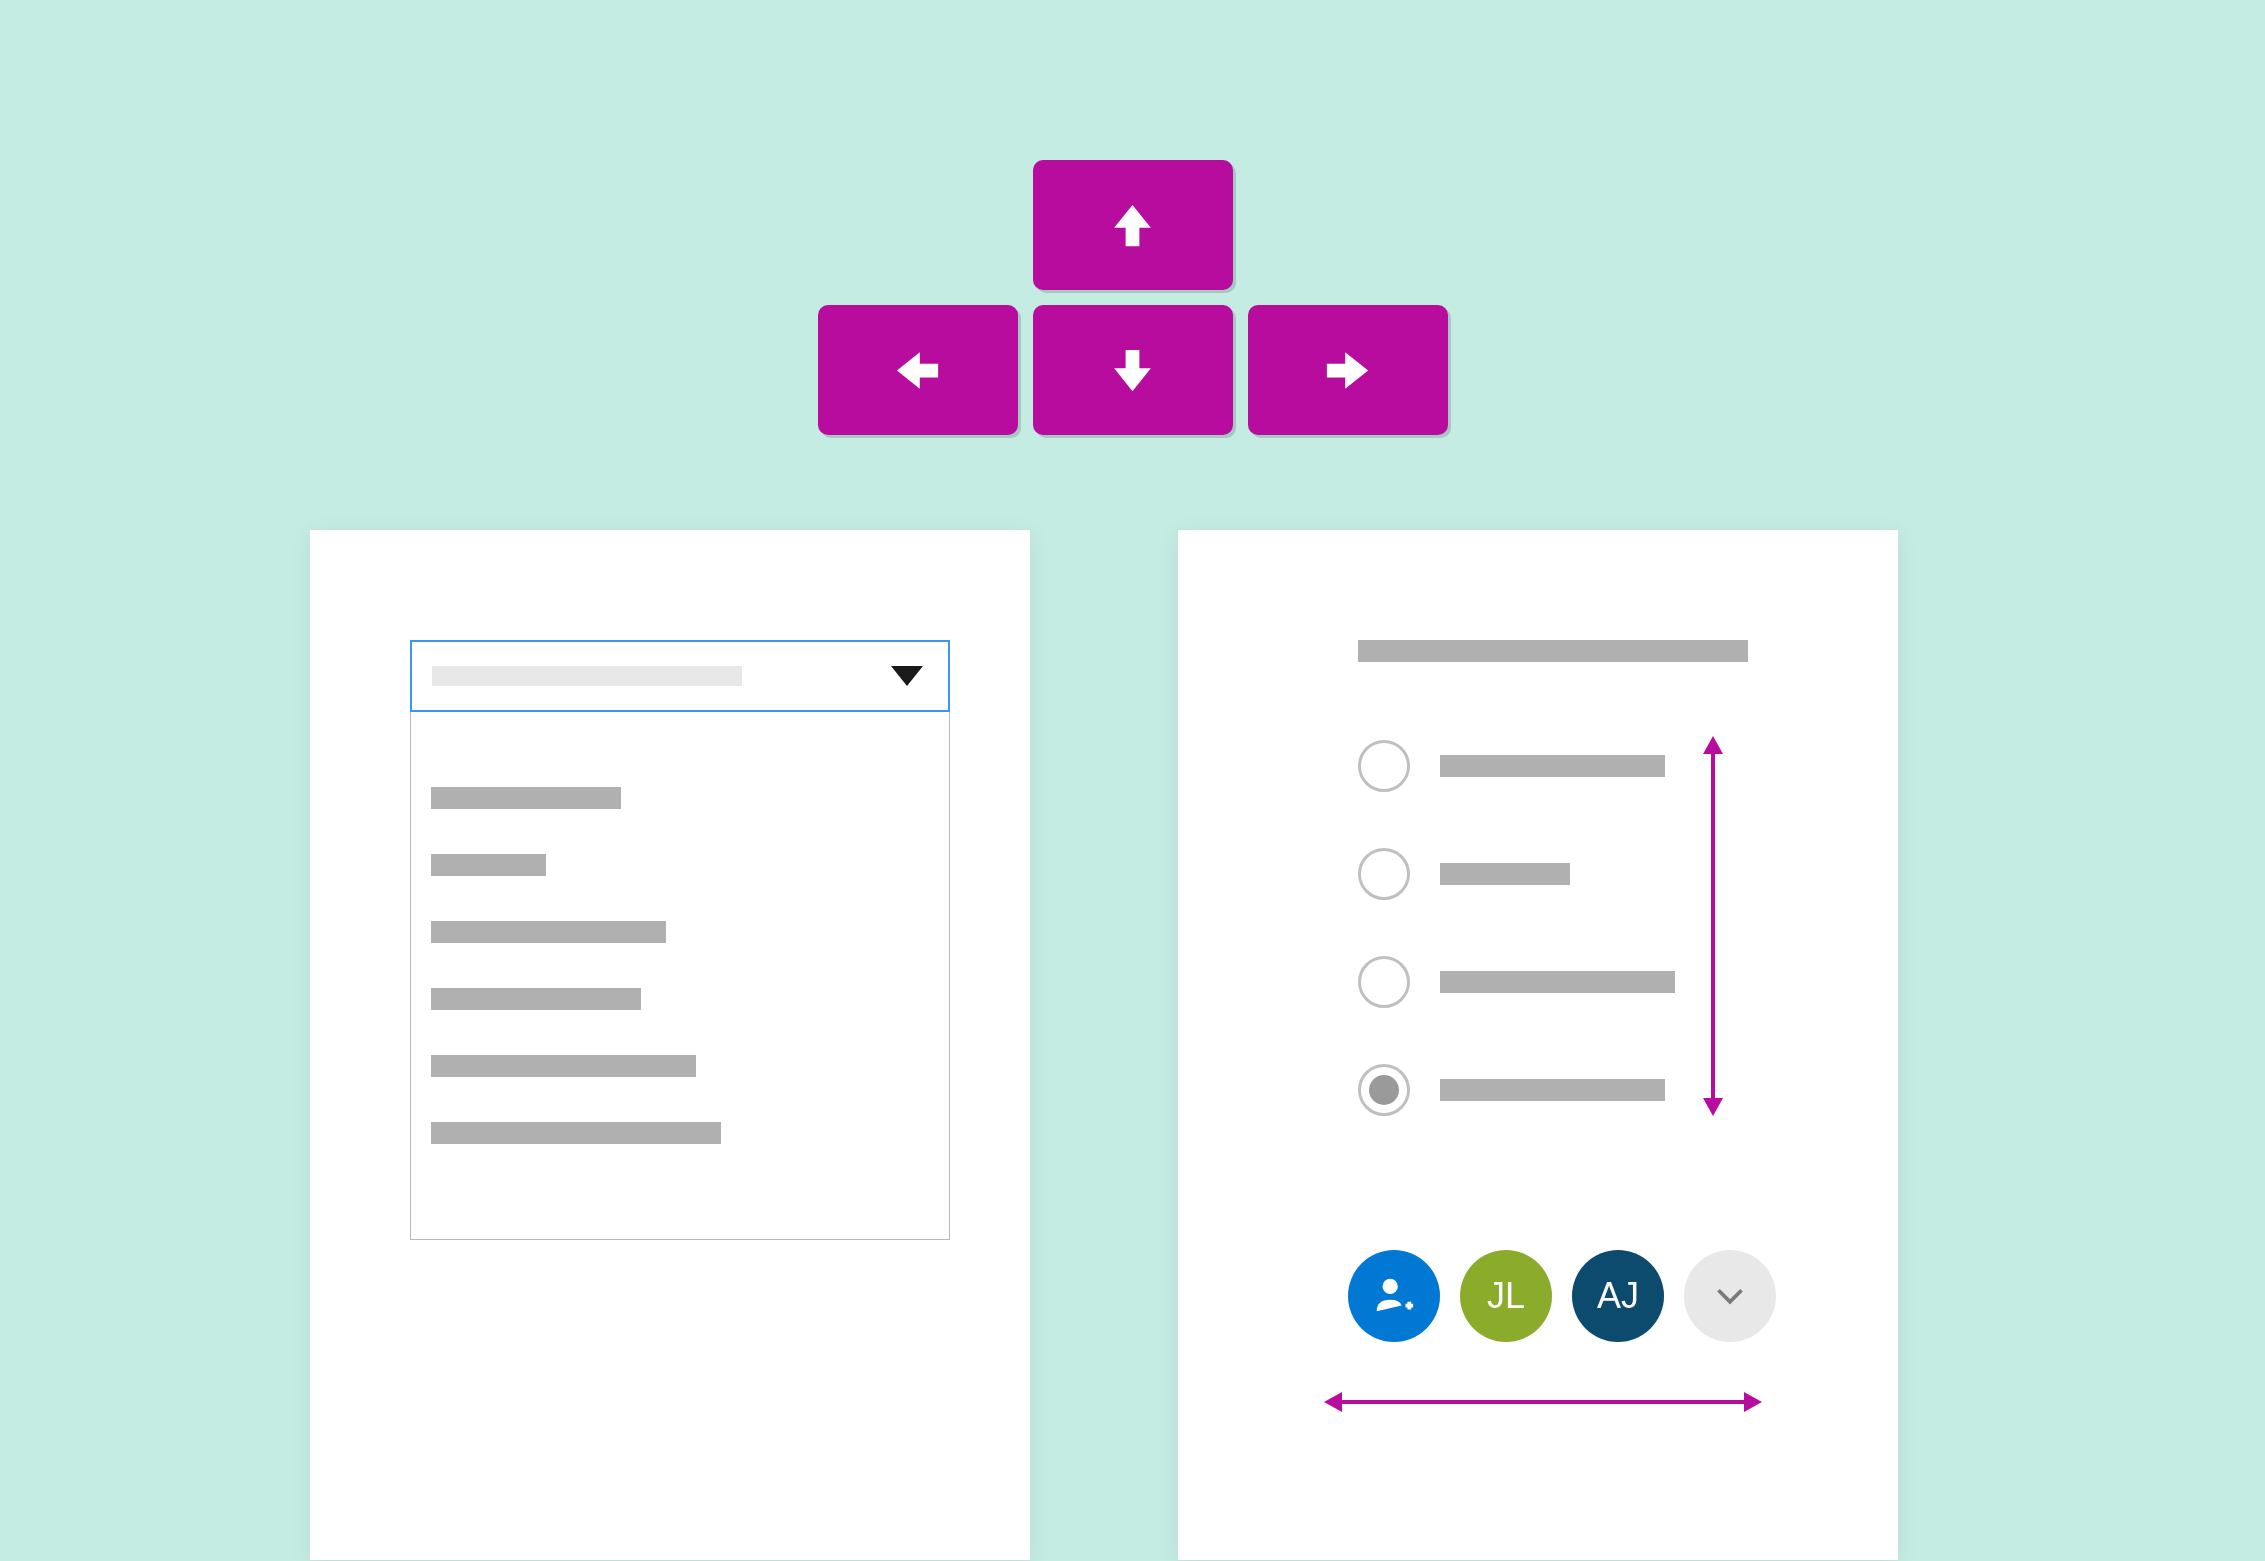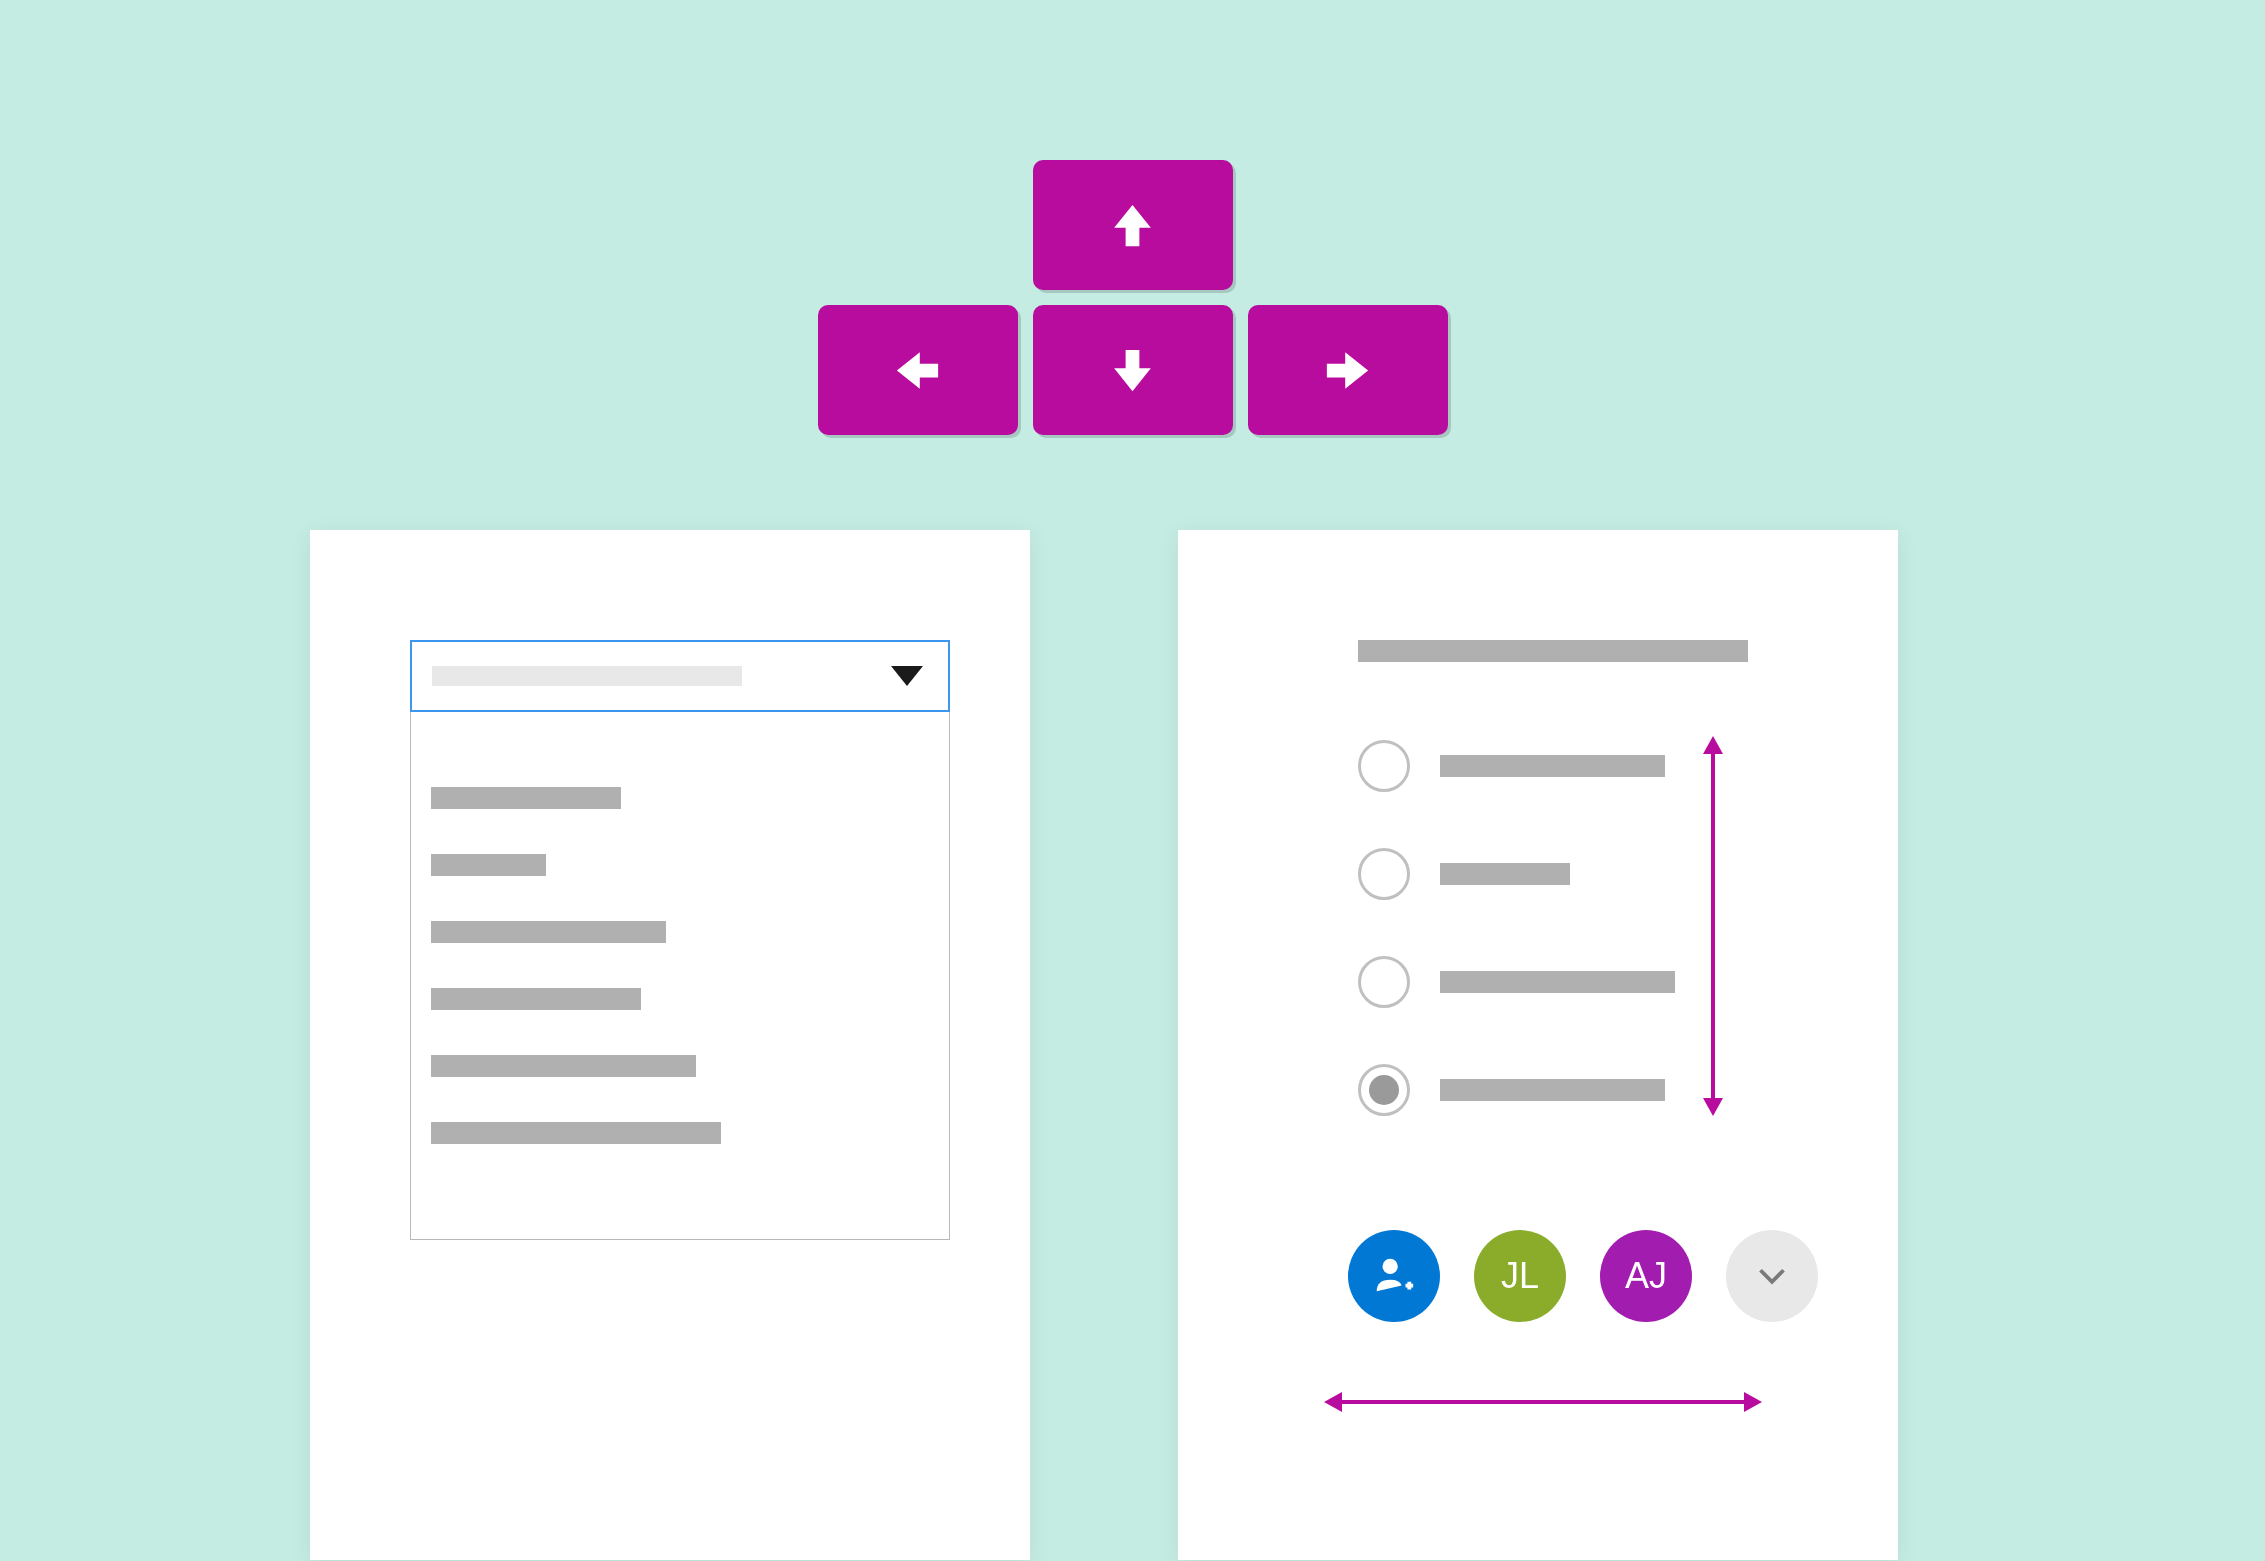--- a/index.html
+++ b/index.html
@@ -152,39 +152,39 @@
       width: 0; height: 0;
       border-left: 10px solid transparent;
       border-right: 10px solid transparent;
     }
     .v-arrow::before { top: -14px; border-bottom: 18px solid #b80c9e; }
     .v-arrow::after { bottom: -14px; border-top: 18px solid #b80c9e; }
     
     
     .avatar-row {
       position: absolute;
-      top: 700px;
+      top: 720px;
       left: 170px;
       display: flex;
-      gap: 34px;
+      gap: 20px;
     }
     .avatar {
       width: 92px;
       height: 92px;
       border-radius: 50%;
       display: flex;
       align-items: center;
       justify-content: center;
       color: white;
       font-size: 36px;
       font-weight: 400;
     }
     .avatar-add { background: #0078d4; }
     .avatar-jl { background: #8bac2a; }
-    .avatar-aj { background: #a21caf; }
+    .avatar-aj { background: #0c4a6e; }
     .avatar-more { background: #e8e8e8; }
     .avatar svg { width: 46px; height: 46px; }
     
     
     .h-arrow {
       position: absolute;
       top: 870px;
       left: 160px;
       height: 4px;
       width: 410px;

